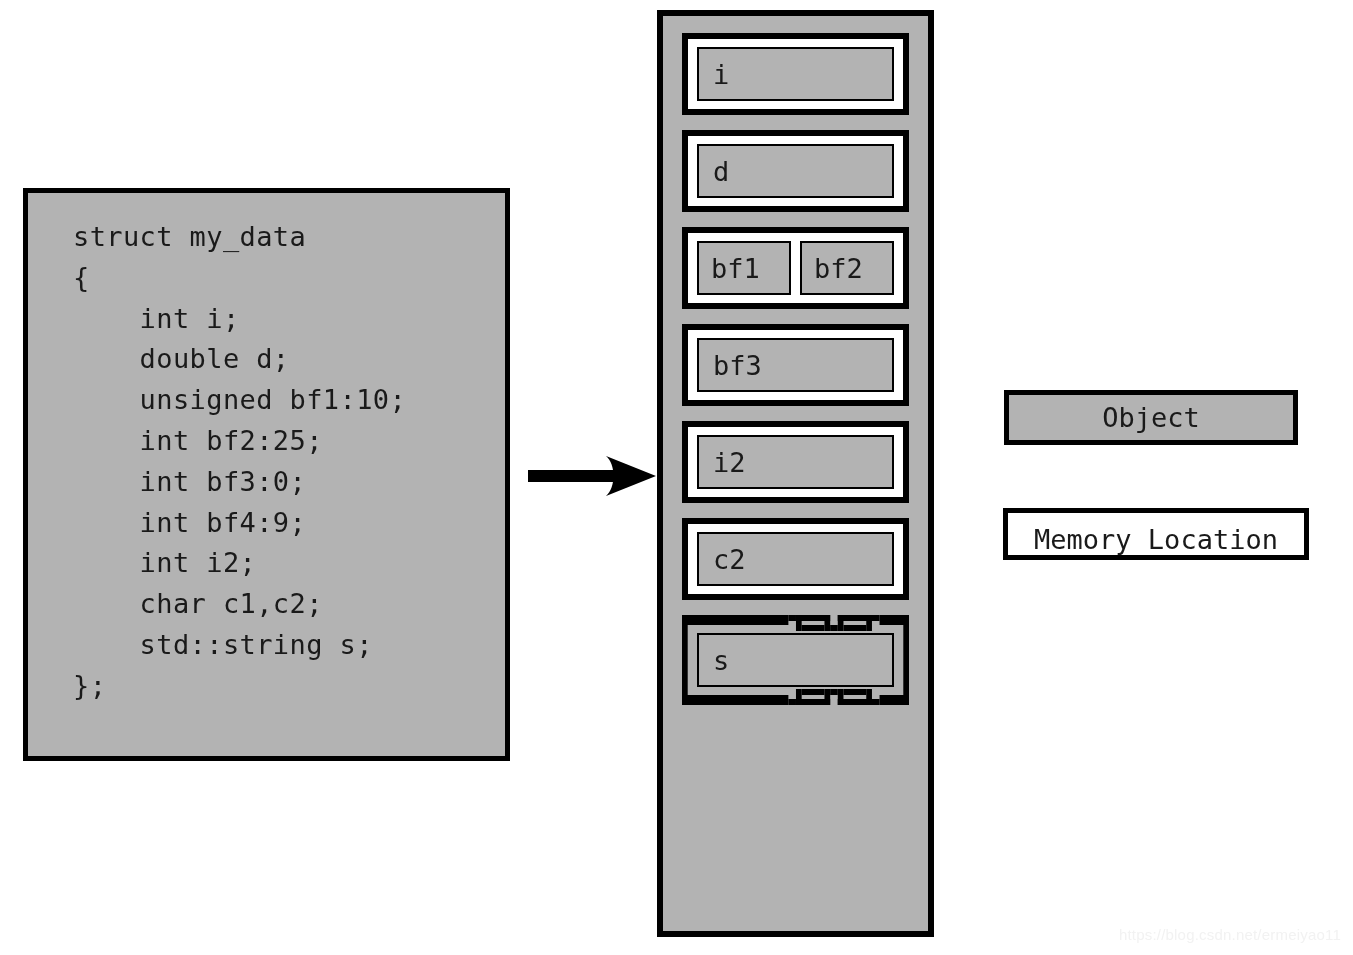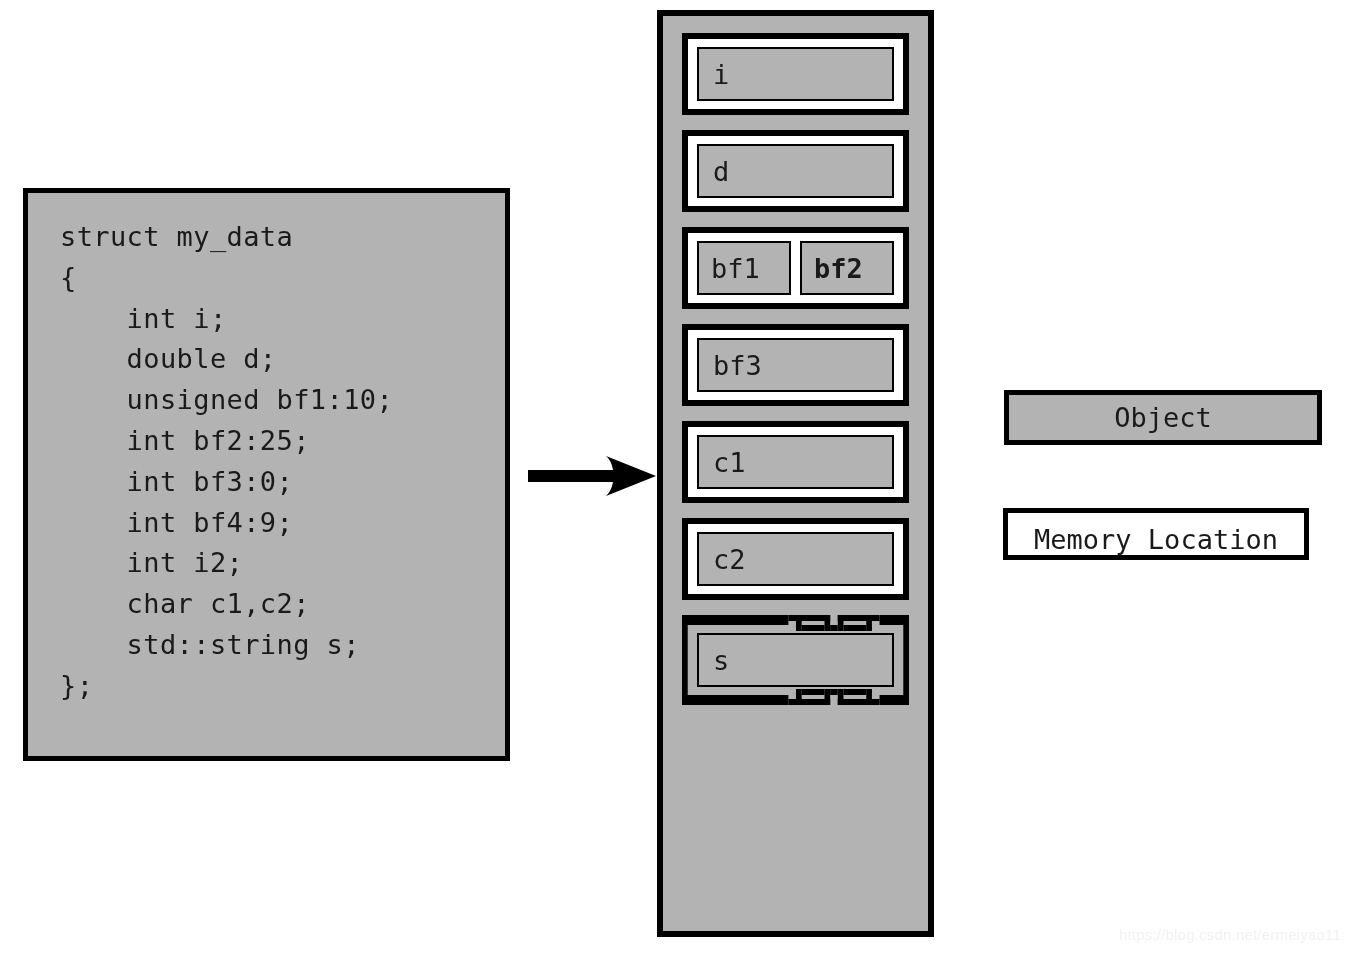--- a/index.html
+++ b/index.html
@@ -22,21 +22,21 @@
     left: 23px;
     top: 188px;
     width: 487px;
     height: 573px;
     background: #b3b3b3;
     border: 5px solid #000000;
     box-sizing: border-box;
   }
   #struct-code {
     position: absolute;
-    left: 32px;
+    left: 45px;
     top: 24px;
     margin: 0;
     font-family: "DejaVu Sans Mono", "Liberation Mono", monospace;
     font-size: 27px;
     line-height: 40.8px;
     color: #1a1a1a;
     white-space: pre;
     letter-spacing: 0.4px;
   }
 
@@ -80,21 +80,21 @@
   .sub-object {
     flex: 1 1 auto;
     height: 54px;
     background: #b3b3b3;
     border: 2px solid #000000;
     box-sizing: border-box;
     display: flex;
     align-items: center;
     padding-left: 14px;
   }
-  .sub-object + .sub-object { margin-left: 9px; font-weight: bold; }
+  .sub-object + .sub-object { margin-left: 9px; }
   .sub-object .lbl {
     font-family: "DejaVu Sans Mono", "Liberation Mono", monospace;
     font-size: 27px;
     color: #1a1a1a;
     line-height: 1;
   }
 
   
   .mem-loc.bitfield-pair .sub-object { flex: 1 1 50%; padding-left: 12px; }
 
@@ -138,21 +138,21 @@
     display: flex;
     align-items: center;
     justify-content: center;
     font-family: "DejaVu Sans Mono", "Liberation Mono", monospace;
     font-size: 27px;
     color: #1a1a1a;
   }
   #legend-object {
     left: 1004px;
     top: 390px;
-    width: 318px;
+    width: 294px;
     height: 55px;
     background: #b3b3b3;
     border: 5px solid #000000;
   }
   #legend-memory {
     left: 1003px;
     top: 508px;
     width: 306px;
     height: 52px;
     background: #ffffff;
@@ -220,26 +220,26 @@
     </div>
   </div>
 
   <div class="mem-loc">
     <div class="sub-object">
       <span class="lbl">bf3</span>
     </div>
   </div>
 
 
-
-  <div class="mem-loc">
-    <div class="sub-object">
-      <span class="lbl">c1</span>
-    </div>
-  </div>
+  <div class="mem-loc">
+    <div class="sub-object">
+      <span class="lbl">i2</span>
+    </div>
+  </div>
+
 
   <div class="mem-loc">
     <div class="sub-object">
       <span class="lbl">c2</span>
     </div>
   </div>
 
   <div class="mem-loc dynamic">
     <div class="dynamic-frame">
       <svg viewBox="0 0 239 90" preserveAspectRatio="none" aria-hidden="true">

